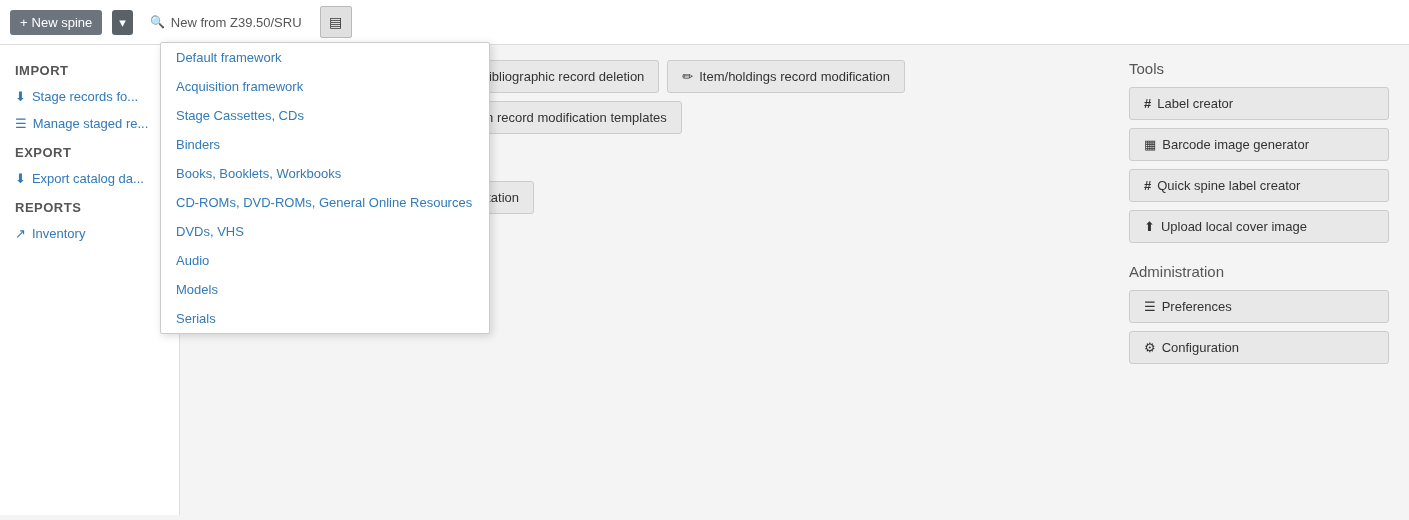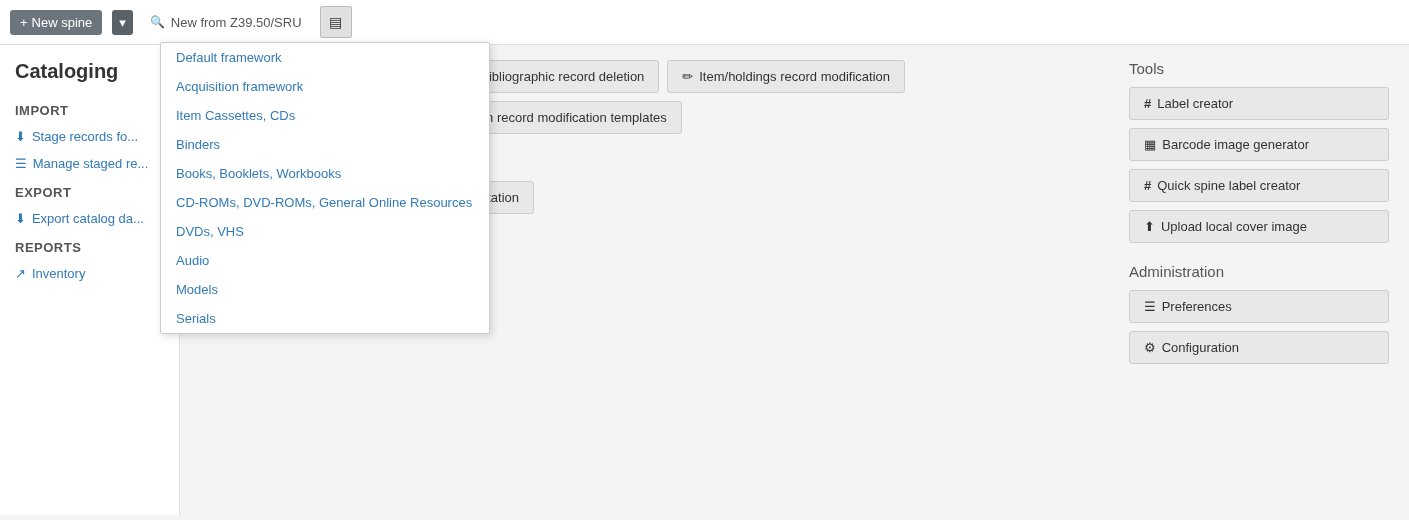--- a/index.html
+++ b/index.html
@@ -191,35 +191,34 @@
     <span>New from Z39.50/SRU</span>
   </button>
 
   <div class="btn-icon-box">
     <span>▤</span>
   </div>
 
   <div class="dropdown-overlay">
     <div class="dropdown-item">Default framework</div>
     <div class="dropdown-item">Acquisition framework</div>
-    <div class="dropdown-item">Item Cassettes, CDs</div>
+    <div class="dropdown-item">Stage Cassettes, CDs</div>
     <div class="dropdown-item">Binders</div>
     <div class="dropdown-item">Books, Booklets, Workbooks</div>
     <div class="dropdown-item">CD-ROMs, DVD-ROMs, General Online Resources</div>
     <div class="dropdown-item">DVDs, VHS</div>
     <div class="dropdown-item">Audio</div>
     <div class="dropdown-item">Models</div>
     <div class="dropdown-item">Serials</div>
   </div>
 </div>
 
 <div class="main-content">
 
   <div class="sidebar">
-    <div class="sidebar-title">Cataloging</div>
 
     <div class="sidebar-section-title">Import</div>
     <div class="sidebar-item">
       <span>⬇</span>
       <span>Stage records fo...</span>
     </div>
     <div class="sidebar-item">
       <span>☰</span>
       <span>Manage staged re...</span>
     </div>

